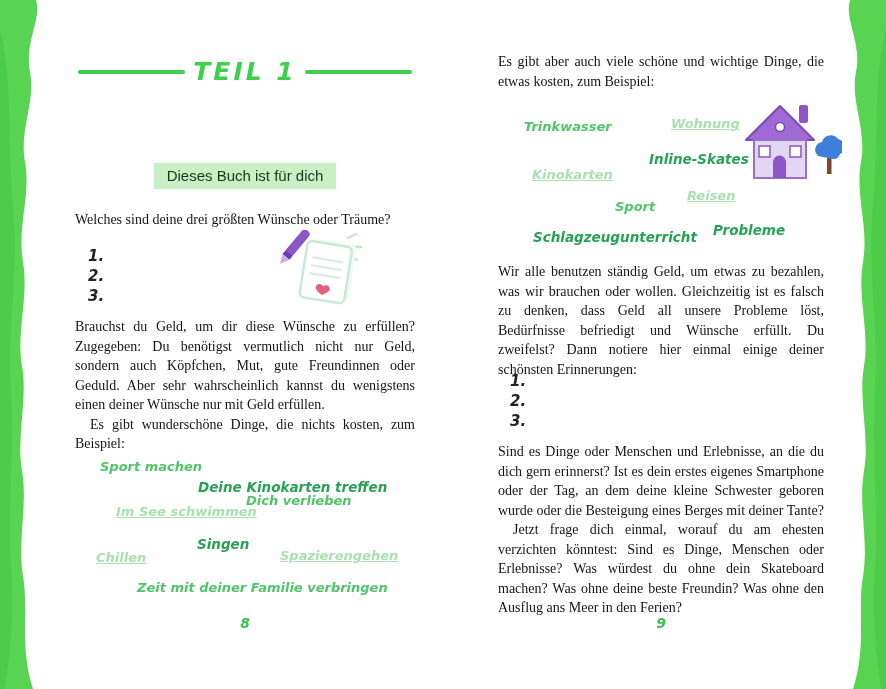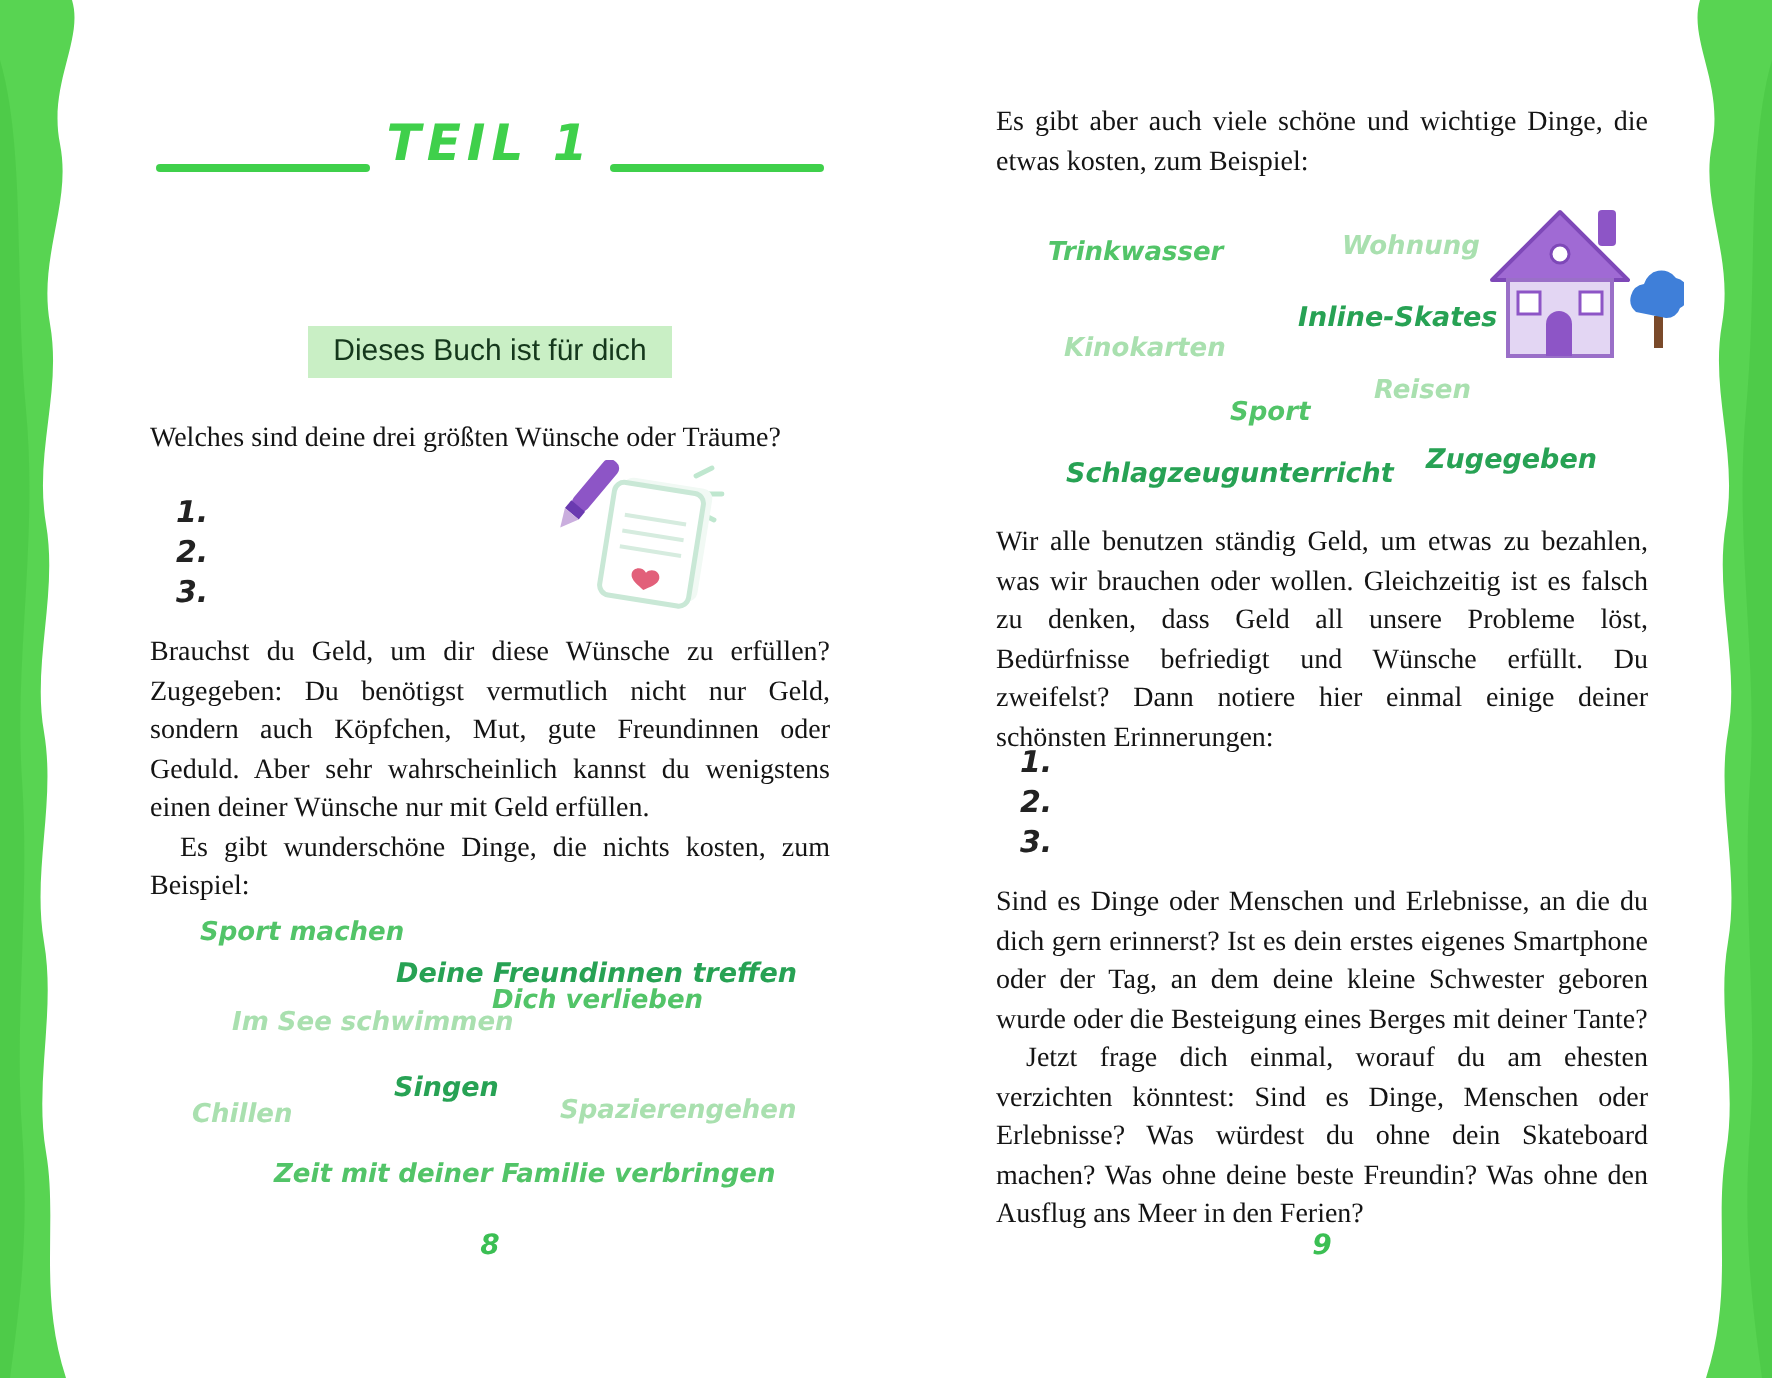--- a/index.html
+++ b/index.html
@@ -9,21 +9,21 @@
     font-family:"Liberation Serif", serif;
     color:var(--body-text,#141414);
   }
   .spread { position:relative; width:886px; height:689px; background:#fff; overflow:hidden; }
   .abs { position:absolute; }
   .body-text { font-size:14px; line-height:19.5px; text-align:justify; hyphens:auto; }
   .body-text p { margin:0; }
   .indent { text-indent:15px; }
   .hand { font-family:"DejaVu Sans", sans-serif; font-style:italic; font-weight:bold; }
 
-  .part-header { display:flex; align-items:flex-end; gap:8px; }
+  .part-header { display:flex; align-items:center; gap:8px; }
   .rule { flex:1; height:4px; border-radius:3px; background:var(--title-green,#3fd04b); }
   .part-title {
     font-size:25px; letter-spacing:3px; color:var(--title-green,#3fd04b);
     white-space:nowrap;
   }
   .chapter-title { font-size:16px; text-align:center; color:var(--title-green,#3fd04b); }
 
   .badge {
     display:inline-block; font-family:"Liberation Sans", sans-serif;
     font-size:15px; padding:4px 13px 5px; color:var(--badge-text,#15381c);
@@ -32,21 +32,21 @@
 
   .list div { font-size:15px; line-height:20px; color:#222; }
 
   .cloud-word {
     position:absolute; white-space:nowrap;
     font-family:"DejaVu Sans", sans-serif; font-style:italic; font-weight:bold;
     font-size:13px;
   }
   .w-dark  { color:var(--word-dark,#27a254); font-size:13.5px; }
   .w-mid   { color:var(--word-mid,#52c468); }
-  .w-light { color:var(--word-light,#a9e0af); }
+  .w-light { color:var(--word-light,#a9e0af);text-decoration:underline; }
 
   .page-num {
     text-align:center; font-family:"DejaVu Sans", sans-serif;
     font-weight:bold; font-style:italic; font-size:14px;
     color:var(--page-number-green,#3bbf53);
   }
 </style>
 </head>
 <body>
 
@@ -99,42 +99,42 @@
     </g>
   </svg>
 
   <div class="abs body-text" style="left:75px; top:317px; width:340px;">
     <p>Brauchst du Geld, um dir diese Wünsche zu erfüllen? Zugegeben: Du benötigst vermutlich nicht nur Geld, sondern auch Köpfchen, Mut, gute Freundinnen oder Geduld. Aber sehr wahrscheinlich kannst du wenigstens einen deiner Wünsche nur mit Geld erfüllen.</p>
     <p class="indent">Es gibt wunderschöne Dinge, die nichts kosten, zum Beispiel:</p>
   </div>
 
   <div class="abs" style="left:0;top:0;width:100%;height:100%;">
     <span class="cloud-word w-mid" style="left:100px; top:459px;">Sport machen</span>
-    <span class="cloud-word w-dark" style="left:198px; top:479px;">Deine Freundinnen treffen</span>
+    <span class="cloud-word w-dark" style="left:198px; top:479px;">Deine Kinokarten treffen</span>
     <span class="cloud-word w-light" style="left:116px; top:504px;">Im See schwimmen</span>
     <span class="cloud-word w-mid" style="left:246px; top:493px;">Dich verlieben</span>
     <span class="cloud-word w-dark" style="left:197px; top:536px;">Singen</span>
     <span class="cloud-word w-light" style="left:96px;  top:550px;">Chillen</span>
     <span class="cloud-word w-light" style="left:280px; top:548px;">Spazierengehen</span>
     <span class="cloud-word w-mid" style="left:137px; top:580px;">Zeit mit deiner Familie verbringen</span>
   </div>
 
   <div class="abs page-num" style="left:75px; top:615px; width:340px;">8</div>
 
   <div class="abs body-text" style="left:498px; top:52px; width:326px;">Es gibt aber auch viele schöne und wichtige Dinge, die etwas kosten, zum Beispiel:</div>
 
   <div class="abs" style="left:0;top:0;width:100%;height:100%;">
     <span class="cloud-word w-mid" style="left:524px; top:119px;">Trinkwasser</span>
     <span class="cloud-word w-light" style="left:671px; top:116px;">Wohnung</span>
     <span class="cloud-word w-dark" style="left:621px; top:151px;margin-left:28px;">Inline-Skates</span>
     <span class="cloud-word w-light" style="left:532px; top:167px;">Kinokarten</span>
     <span class="cloud-word w-light" style="left:687px; top:188px;">Reisen</span>
     <span class="cloud-word w-mid" style="left:615px; top:199px;">Sport</span>
     <span class="cloud-word w-dark" style="left:533px; top:229px;">Schlagzeugunterricht</span>
-    <span class="cloud-word w-dark" style="left:713px; top:222px;">Zugegeben</span>
+    <span class="cloud-word w-dark" style="left:713px; top:222px;">Probleme</span>
   </div>
 
   <svg class="abs" style="left:742px; top:100px;" width="100" height="88" viewBox="0 0 100 88">
     <rect x="57" y="5" width="9" height="18" rx="2" fill="var(--illustration-purple,#8d55c6)"></rect>
     <path d="M4,40 L38,6 L72,40 Z" fill="#a06ad4" stroke="#7e48b8" stroke-width="2" stroke-linejoin="round"></path>
     <rect x="12" y="40" width="52" height="38" fill="var(--illustration-purple-light,#e3d6f3)" stroke="#9a6fc8" stroke-width="2"></rect>
     <circle cx="38" cy="27" r="4.5" fill="#ffffff" stroke="#7e48b8" stroke-width="1.5"></circle>
     <rect x="17" y="46" width="11" height="11" fill="#ffffff" stroke="#8d55c6" stroke-width="1.5"></rect>
     <rect x="48" y="46" width="11" height="11" fill="#ffffff" stroke="#8d55c6" stroke-width="1.5"></rect>
     <path d="M31,78 v-16 a6.5,6.5 0 0 1 13,0 v16 Z" fill="var(--illustration-purple,#8d55c6)"></path>

